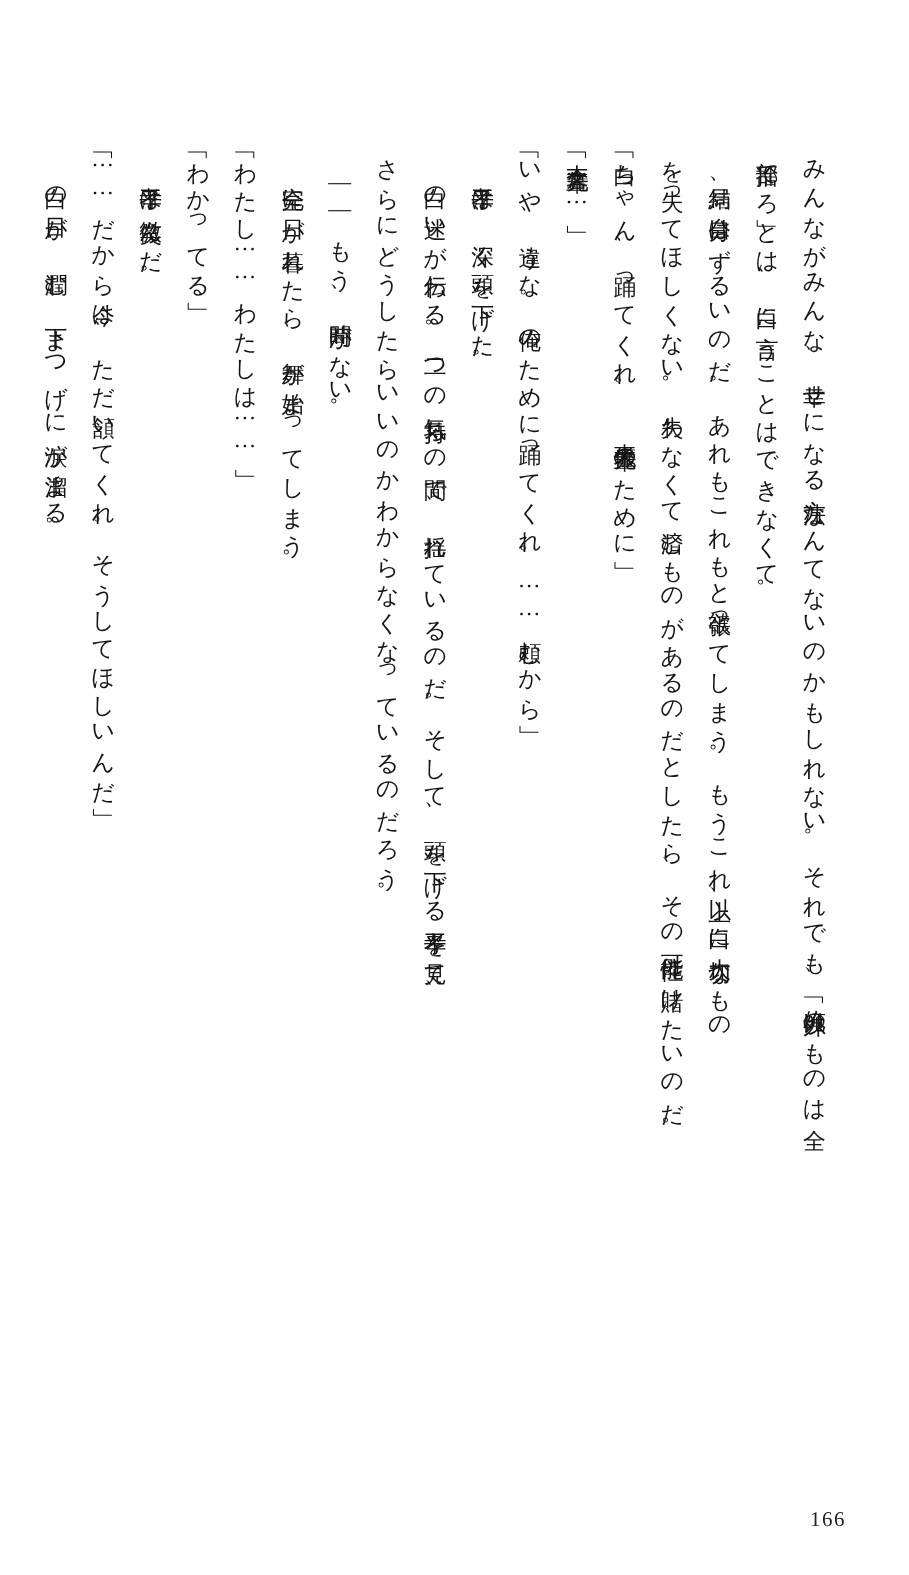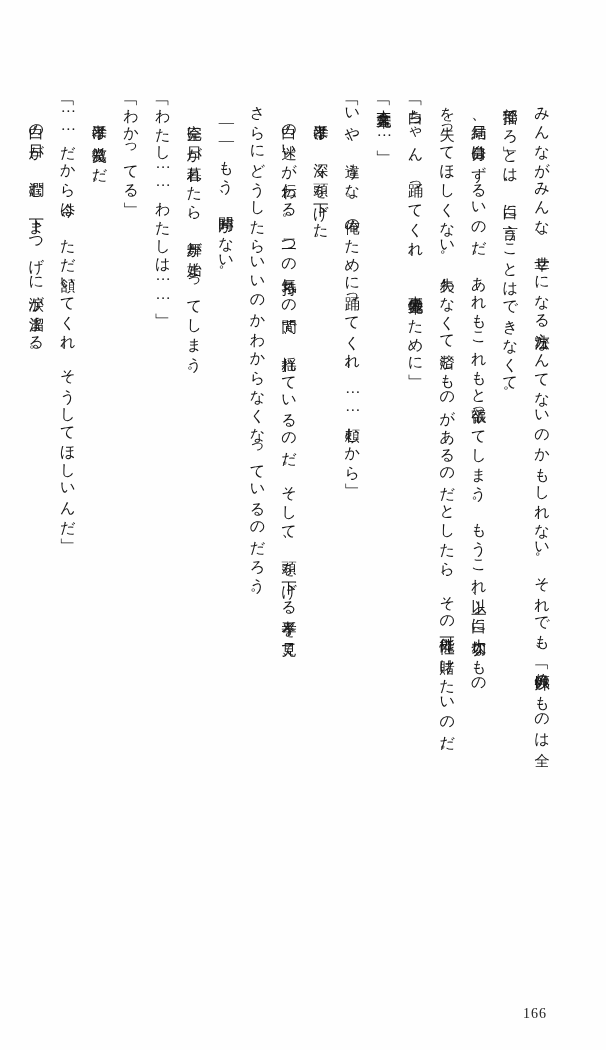--- a/index.html
+++ b/index.html
@@ -44,21 +44,21 @@
     white-space: pre-wrap;
   }
 
   #text-block .line {
     display: block;
     white-space: pre;
   }
 
   #page-number {
     position: absolute;
-    right: 59px;
+    right: 42px;
     bottom: 28px;
     font-size: 14px;
     letter-spacing: 1px;
     color: #222;
     font-family: "Liberation Serif", "DejaVu Serif", serif;
   }
 </style>
 </head>
 <body>
 

